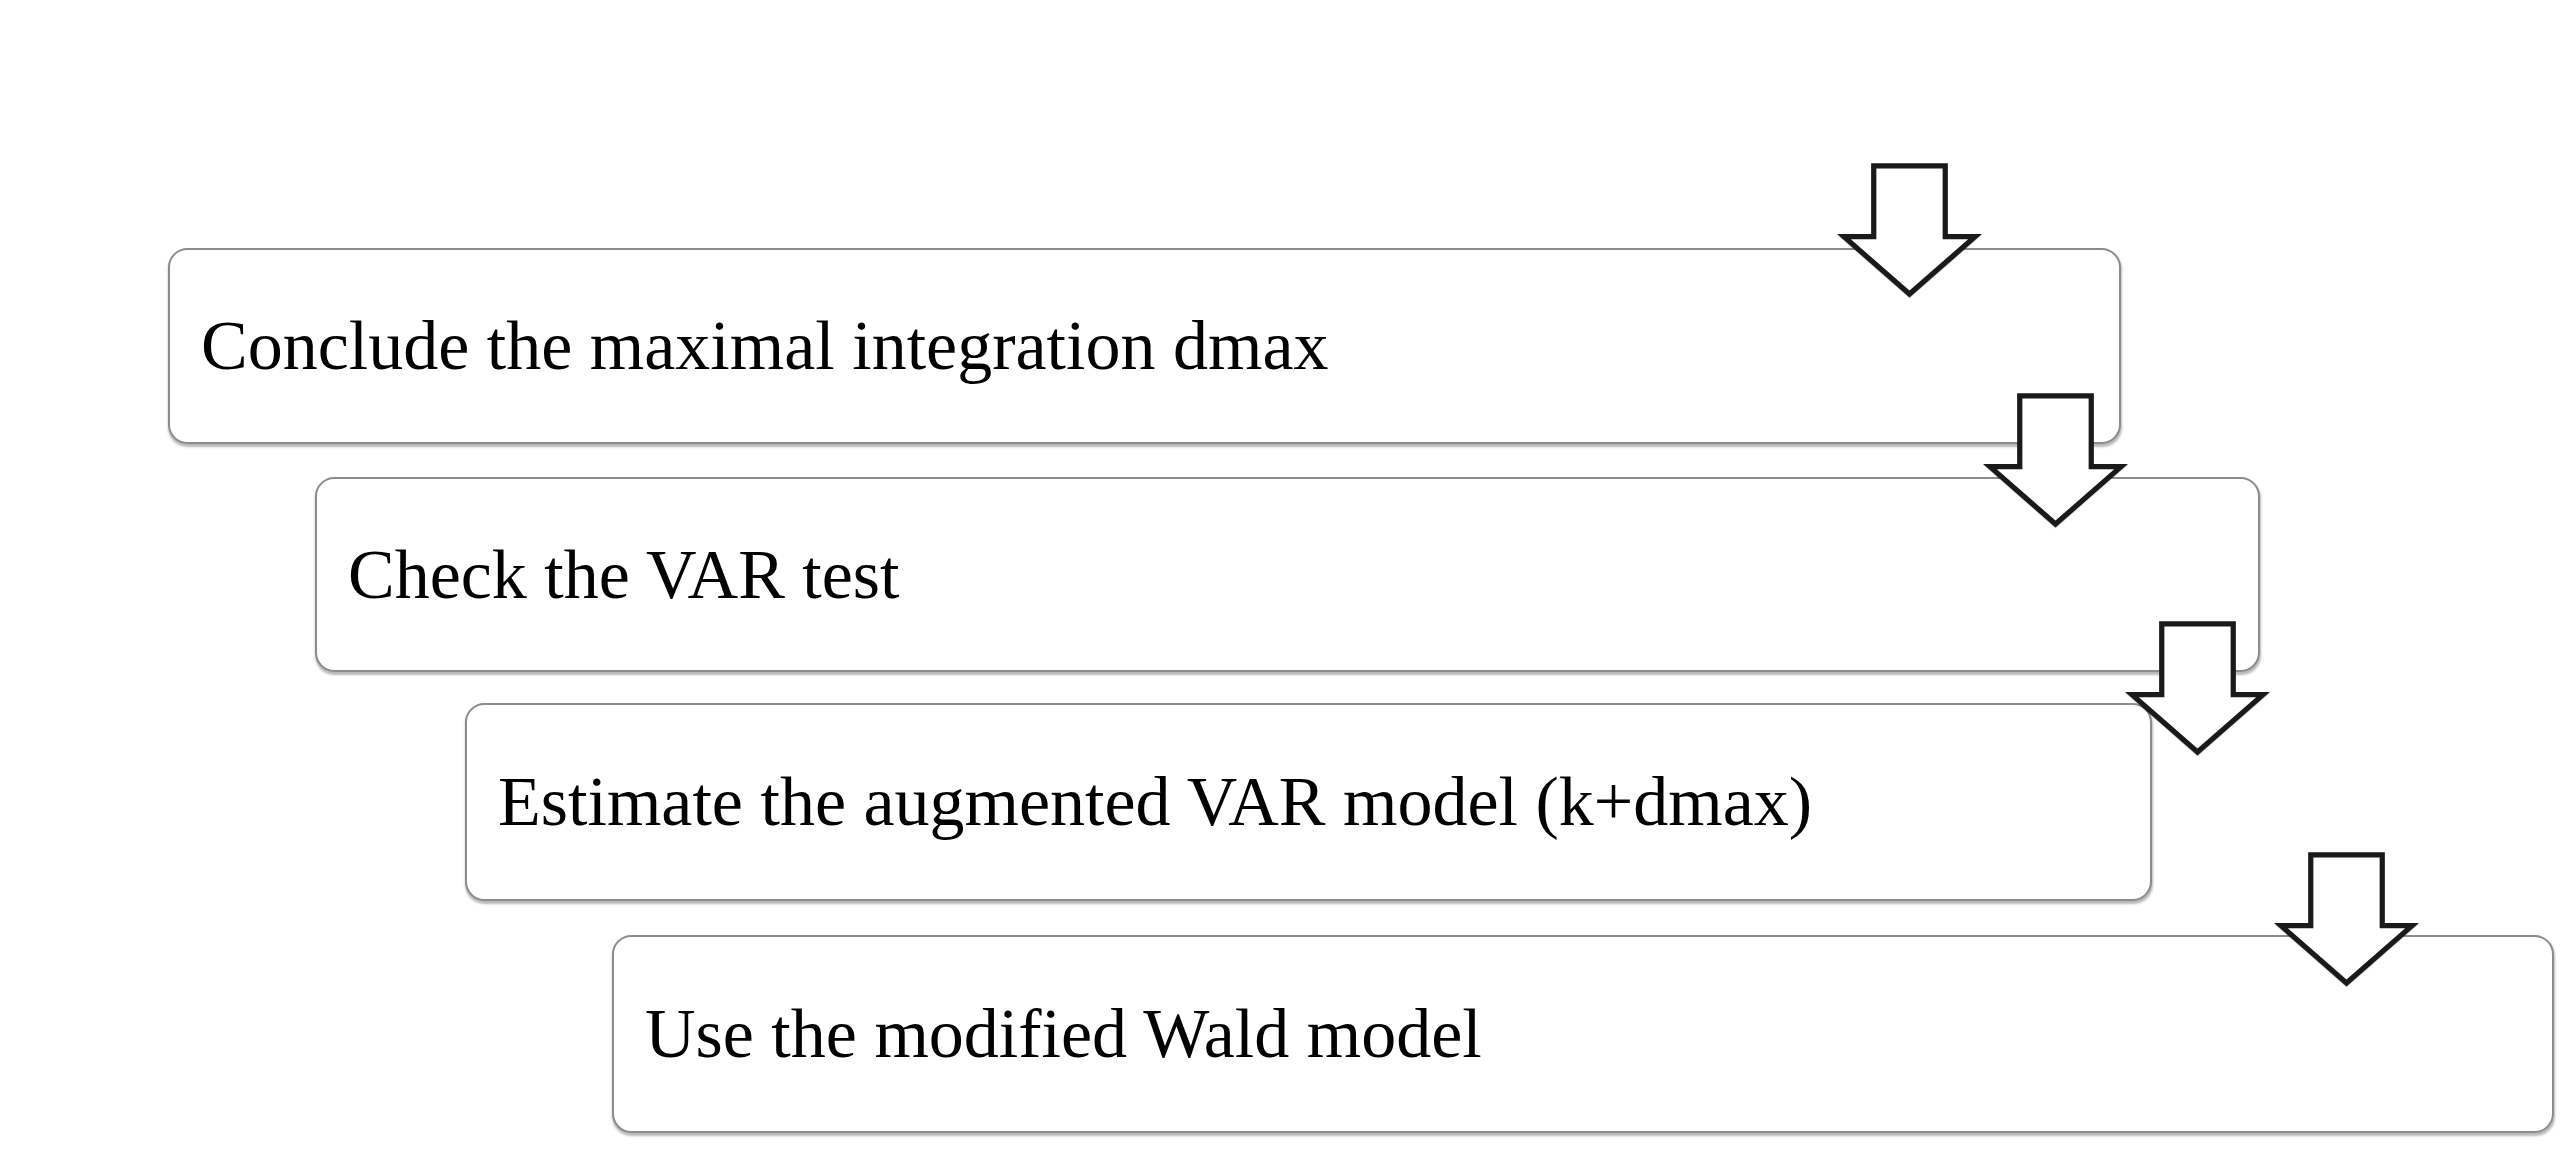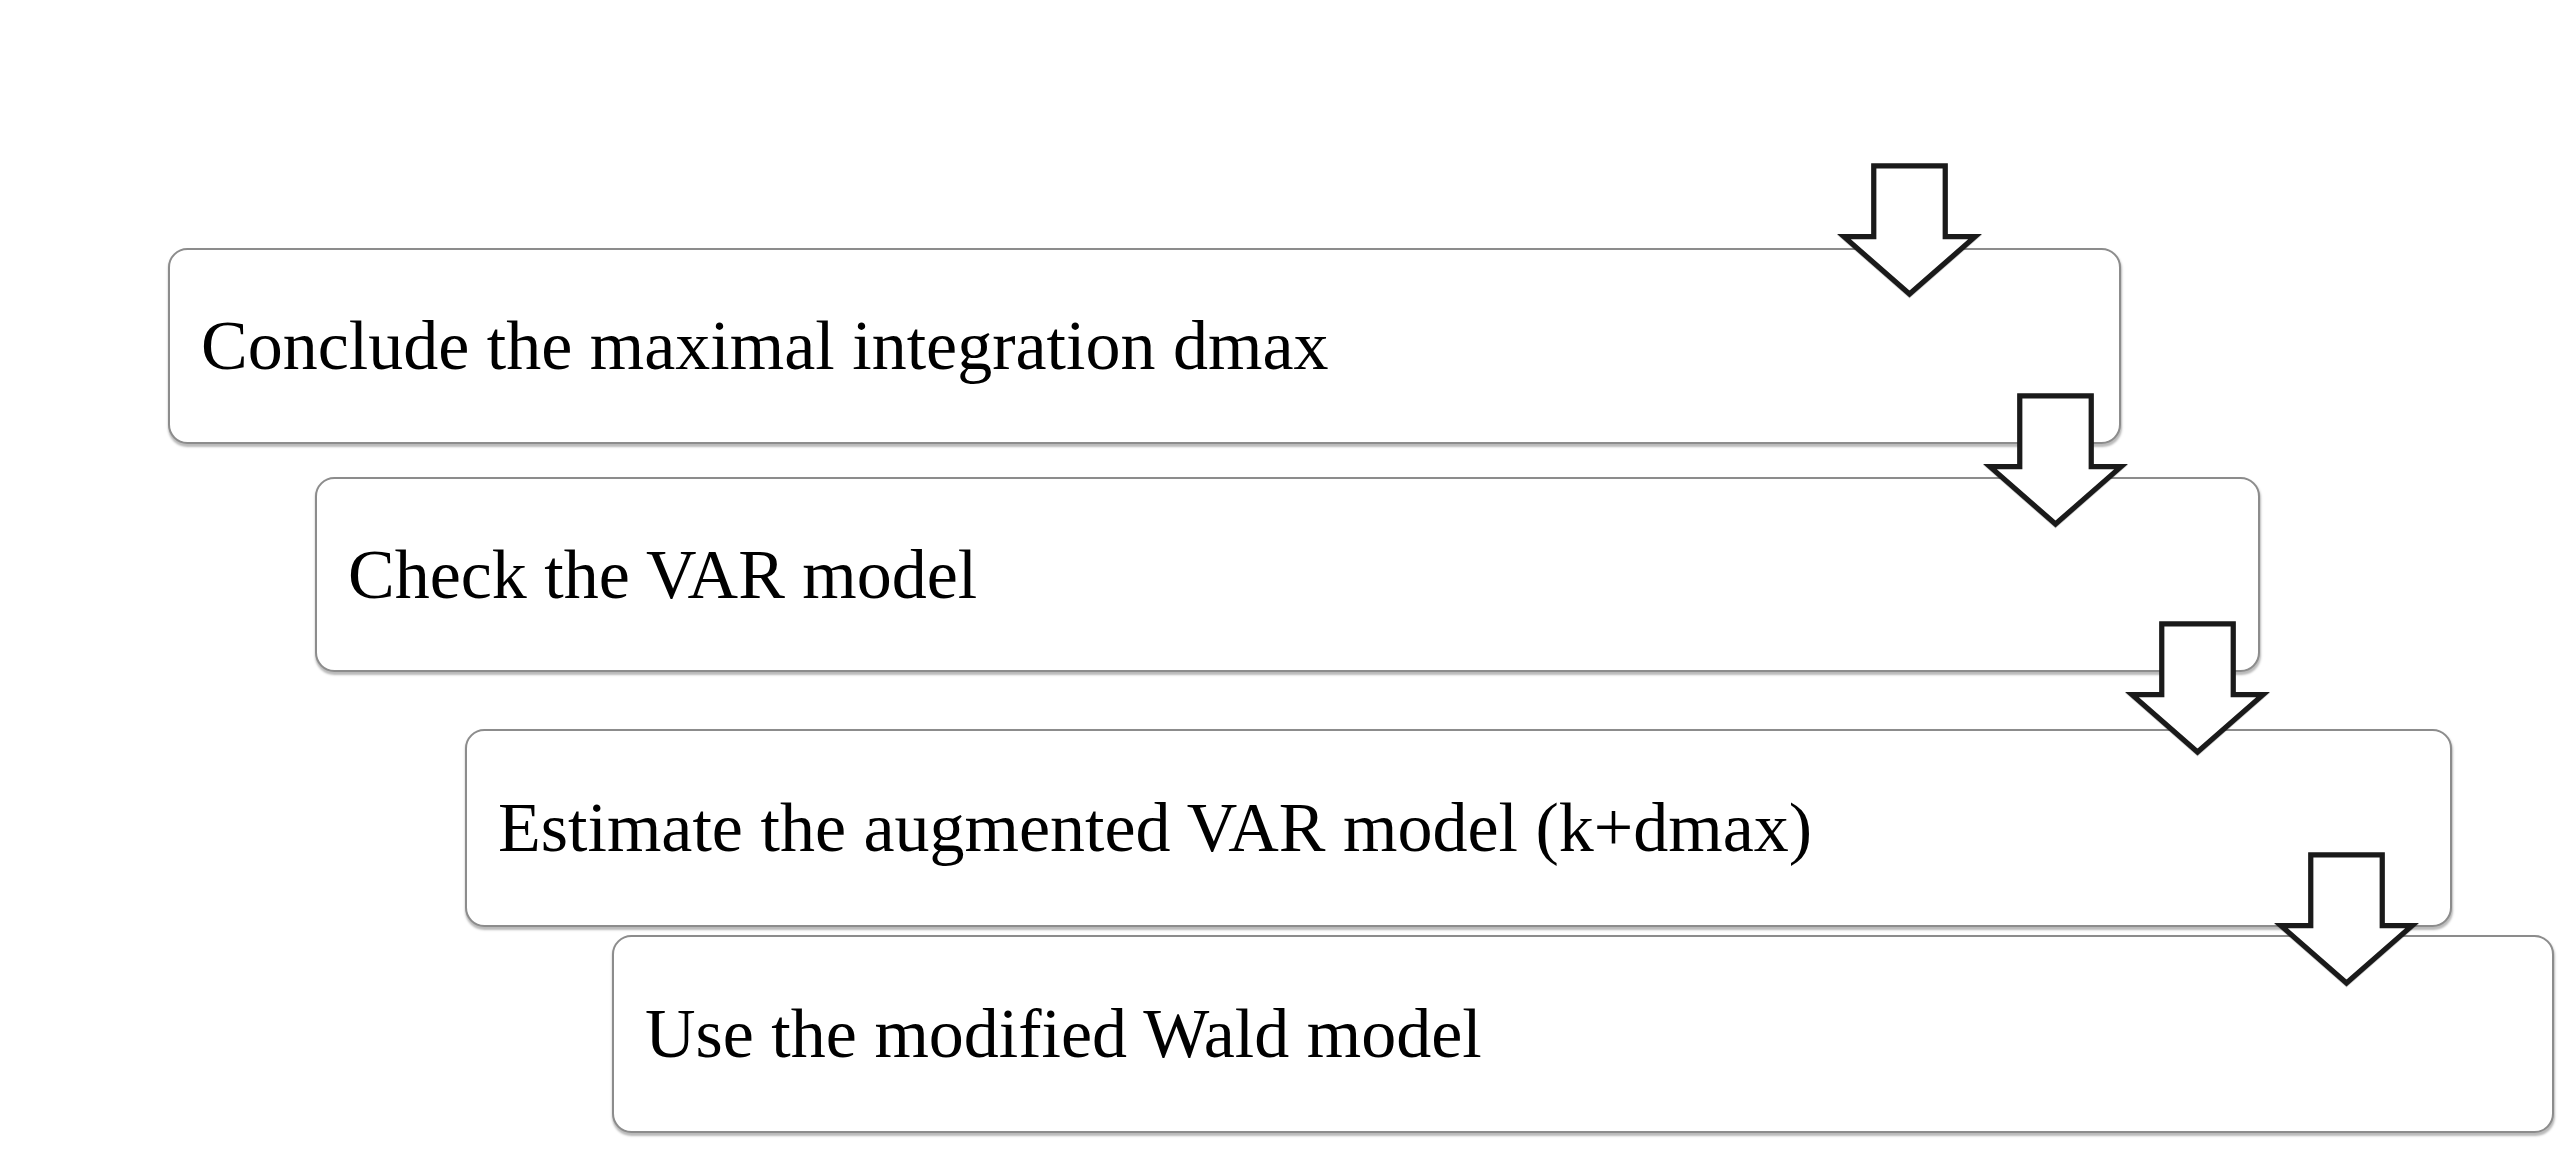--- a/index.html
+++ b/index.html
@@ -32,21 +32,21 @@
   .box .label {
     font-size: 70px;
     line-height: 1;
     color: #000000;
     letter-spacing: 0px;
     white-space: nowrap;
   }
   .b1 { left: 19.4px;  top: 19.4px;   width: 1953px; height: 195px; }
   .b2 { left: 168px; top: 248px;  width: 1953px; height: 196px; }
   .b3 { left: 315px; top: 477px;  width: 1945px; height: 195px; }
-  .b4 { left: 465px; top: 703px;  width: 1987px; height: 198px; margin-top: 26px; }
+  .b4 { left: 465px; top: 703px;  width: 1687px; height: 198px; }
   .b5 { left: 612px; top: 935px; width: 1942px; height: 198px; }
 
   .arrow {
     position: absolute;
     width: 137px;
     height: 134px;
     z-index: 3;
     overflow: visible;
     filter: drop-shadow(0.7px 1.5px 0.7px rgba(0,0,0,0.18));
   }
@@ -73,21 +73,21 @@
 
   <div class="box b2">
     <span class="label">Conclude the maximal integration dmax</span>
   </div>
 
   <svg class="arrow a2" viewBox="0 0 184 180" aria-hidden="true">
     <polygon points="44,4 140,4 140,99 180,99 92,176 4,99 44,99"></polygon>
   </svg>
 
   <div class="box b3">
-    <span class="label">Check the VAR model</span>
+    <span class="label">Check the VAR test</span>
   </div>
 
   <svg class="arrow a3" viewBox="0 0 184 180" aria-hidden="true">
     <polygon points="44,4 140,4 140,99 180,99 92,176 4,99 44,99"></polygon>
   </svg>
 
   <div class="box b4">
     <span class="label">Estimate the augmented VAR model (k+dmax)</span>
   </div>
 

